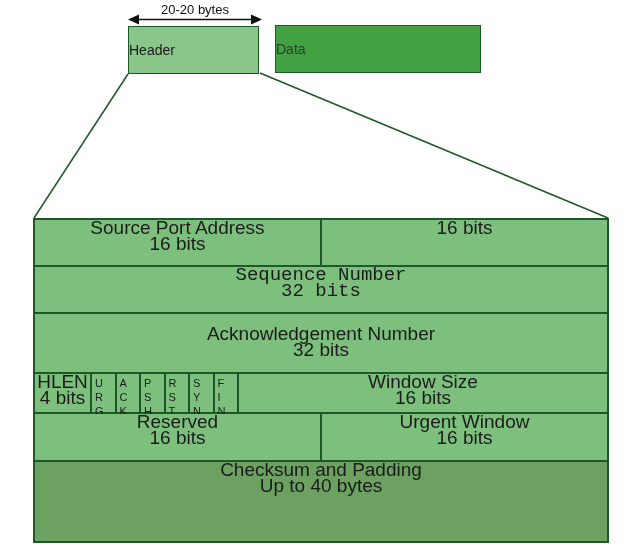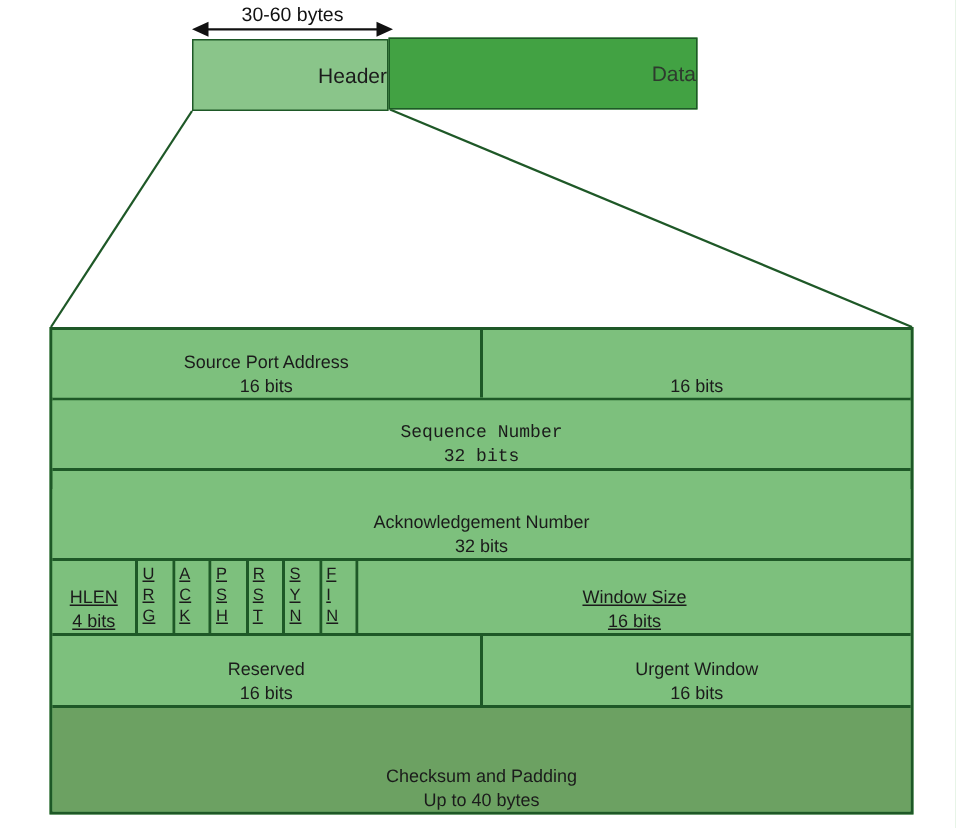--- a/index.html
+++ b/index.html
@@ -19,74 +19,74 @@
     font-family:"Liberation Sans", sans-serif;
     color:var(--text);
     overflow:hidden;
   }
   .overlay{position:absolute;left:0;top:0;width:637px;height:552px;pointer-events:none;}
   .size-label{
     position:absolute;left:128px;top:2px;width:134px;
     text-align:center;font-size:13px;color:var(--arrow);
   }
   .box{
-    position:absolute;display:flex;align-items:center;justify-content:flex-end;
+    position:absolute;display:flex;align-items:center;justify-content:flex-start;
     box-sizing:border-box;border:1.5px solid var(--border);
     font-size:14px;
   }
   .header-box{left:128px;top:26px;width:131px;height:48px;background:var(--header-fill);}
-  .data-box{left:259px;top:25px;width:206px;height:48px;background:var(--data-fill);color:#2e3a2e;}
+  .data-box{left:275px;top:25px;width:206px;height:48px;background:var(--data-fill);color:#2e3a2e;}
   .tcp-table{
     position:absolute;left:33px;top:218px;width:576px;height:325px;
     box-sizing:border-box;border:2px solid var(--border);
     background:var(--cell-fill);
     display:flex;flex-direction:column;
   }
   .trow{display:flex;box-sizing:border-box;border-bottom:2px solid var(--border);}
   .trow:last-child{border-bottom:none;}
   .cell{
     box-sizing:border-box;border-right:2px solid var(--border);
-    display:flex;flex-direction:column;align-items:center;justify-content:flex-end;
-    font-size:12px;line-height:16px;text-align:center;background:var(--cell-fill);
+    display:flex;flex-direction:column;align-items:center;justify-content:flex-start;
+    font-size:19px;line-height:16px;text-align:center;background:var(--cell-fill);
   }
   .cell:last-child{border-right:none;}
   .cell.half{flex:0 0 287px;}
   .cell.grow{flex:1 1 auto;}
   .cell.hlen{flex:0 0 57px;}
   .cell.reserved{flex:0 0 83px;}
   .cell.flag{
     flex:0 0 24.5px;
     align-items:flex-start;justify-content:flex-start;
     padding:2px 0 0 3px;
     font-size:11px;line-height:14px;text-align:left;
     white-space:pre-line;
   }
   .r1{height:47px;} .r2{height:47px;font-family:Liberation Mono, monospace;} .r3{height:48px;margin-top:12px;}
-  .r4{height:50px;text-decoration:underline;} .r5{height:48px;}
+  .r4{height:40px;} .r5{height:48px;}
   .r6{flex:1 1 auto;}
   .r6 .cell{background:var(--options-fill);}
 </style>
 </head>
 <body>
 
 <div class="canvas">
 
   <svg class="overlay" viewBox="0 0 637 552" xmlns="http://www.w3.org/2000/svg">
 
     <g stroke="#111111" fill="#111111">
       <line x1="134" y1="19.5" x2="256" y2="19.5" stroke-width="1.5"></line>
       <polygon points="128,19.5 139,14.5 139,24.5" stroke="none"></polygon>
       <polygon points="262,19.5 251,14.5 251,24.5" stroke="none"></polygon>
     </g>
 
     <line x1="128" y1="74" x2="34" y2="218" stroke="#1e5827" stroke-width="1.5"></line>
     <line x1="260" y1="73" x2="608" y2="218" stroke="#1e5827" stroke-width="1.5"></line>
   </svg>
 
-  <div class="size-label">30-60 bytes</div>
+  <div class="size-label">20-20 bytes</div>
 
   <div class="box header-box">
     <span>Header</span>
   </div>
 
   <div class="box data-box">
     <span>Data</span>
   </div>
 
   <div class="tcp-table">

